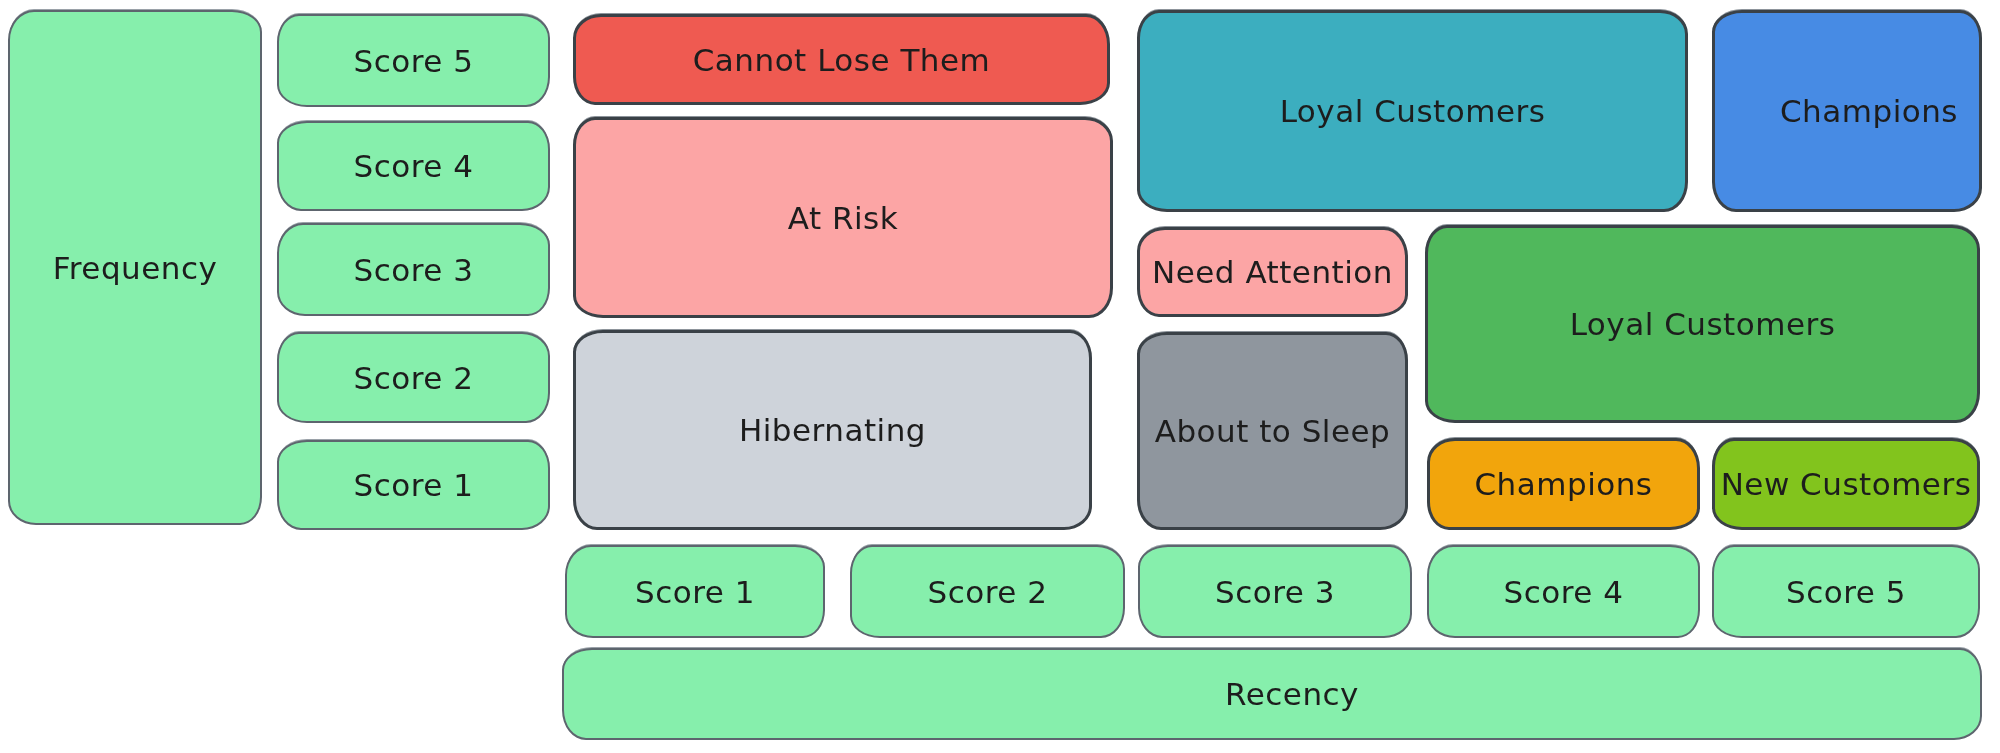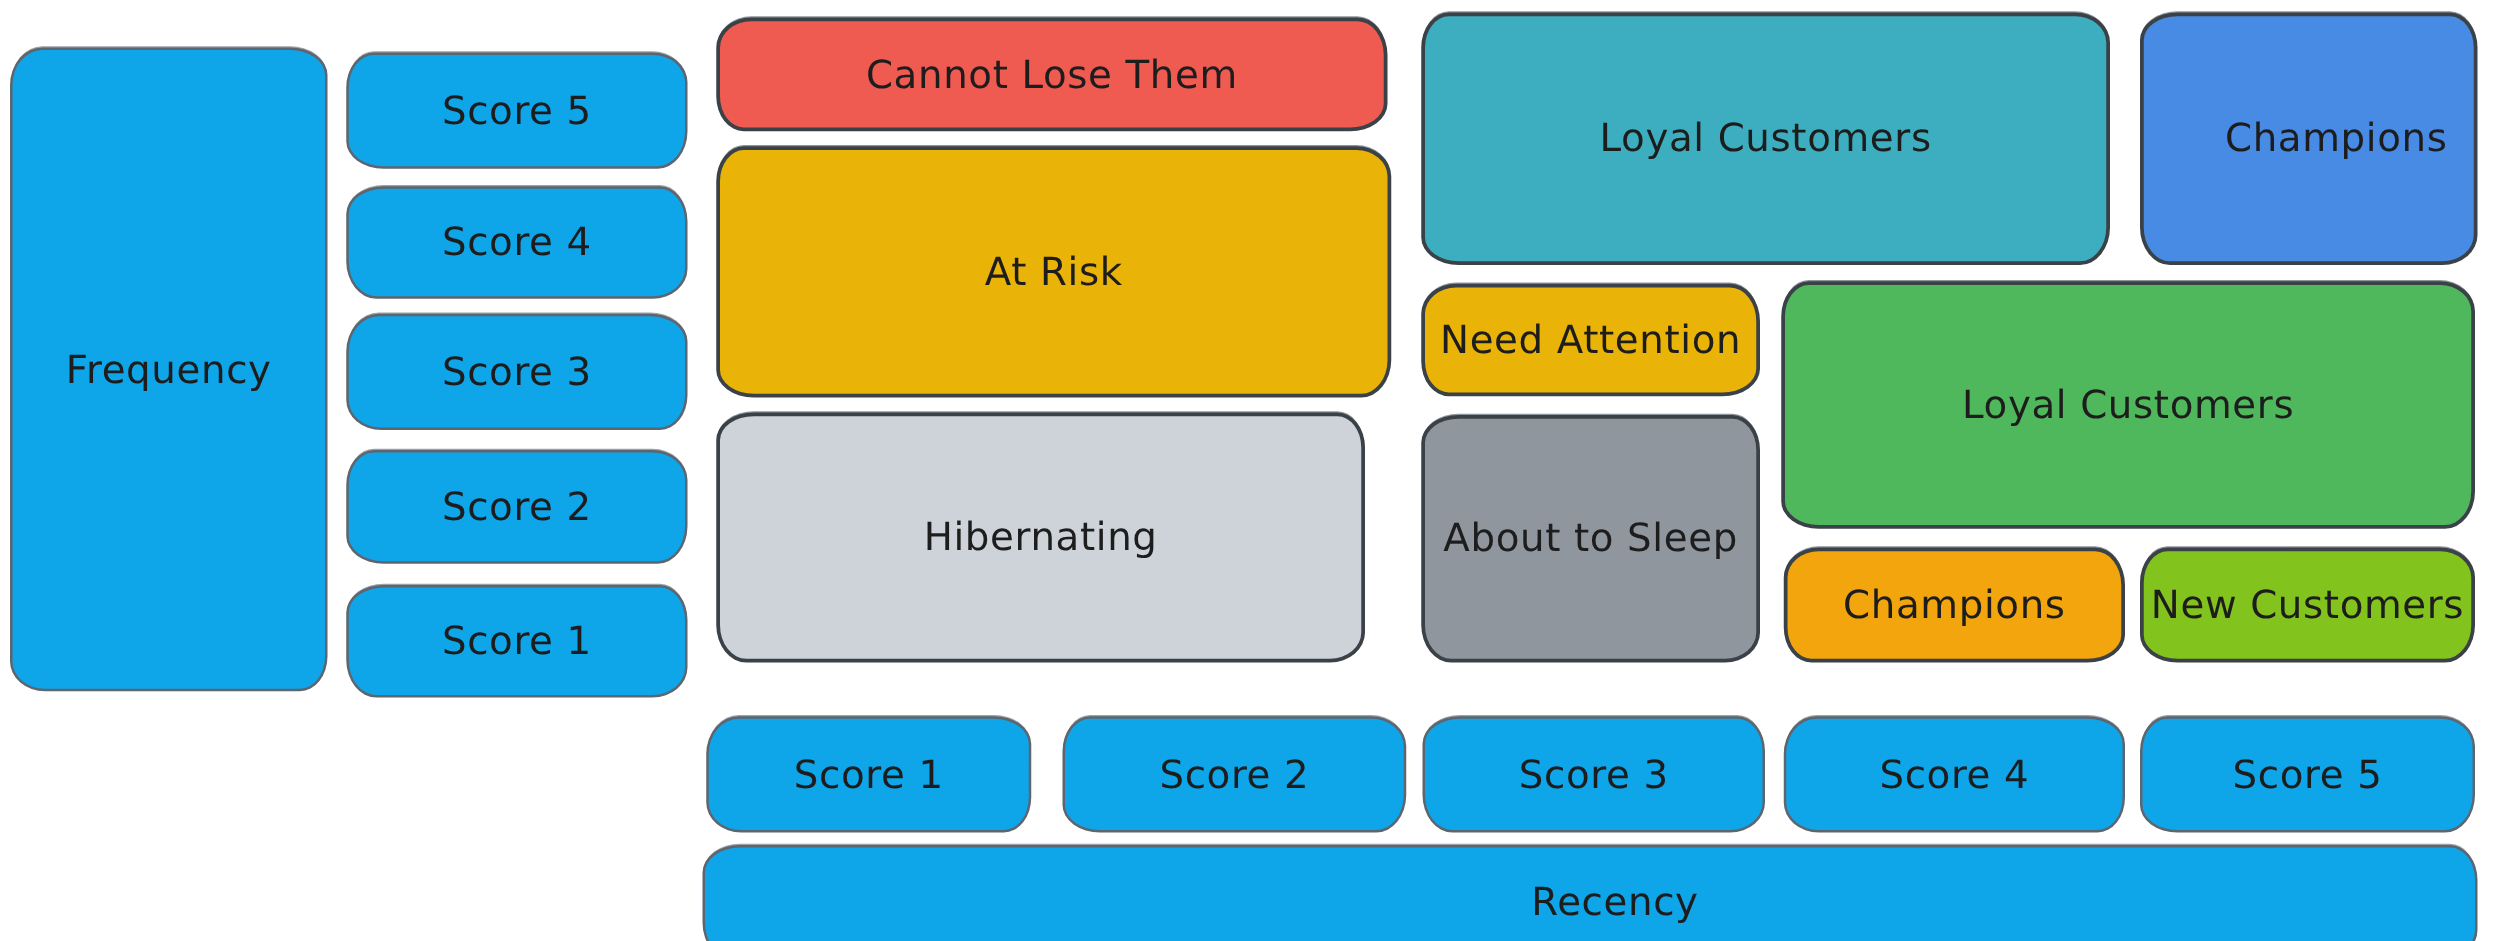--- a/index.html
+++ b/index.html
@@ -18,25 +18,24 @@
     align-items: center;
     justify-content: center;
     box-sizing: border-box;
     font-size: 31px;
     letter-spacing: 0.5px;
     text-align: center;
     white-space: nowrap;
   }
   
   .white-box {
-    background: #0ea5e9;
+    background: #86efac;
     border: 2px solid #5d656e;
     border-radius: 26px 30px 22px 28px / 30px 22px 28px 24px;
     box-shadow: 0 -2px 0 -1px #9aa1a8;
-    margin-top: 28px;
   }
   
   .seg {
     border: 3px solid #3a4147;
     border-radius: 28px 24px 30px 22px / 24px 30px 22px 28px;
     box-shadow: 0 -2px 0 -1px #8d949b;
   }
   .r2 { border-radius: 22px 28px 24px 30px / 28px 24px 30px 22px; }
   .r3 { border-radius: 30px 22px 28px 24px / 22px 28px 24px 30px; }
 
@@ -95,37 +94,37 @@
     <span>Score 2</span>
   </div>
   <div class="box white-box fscore fscore-1 r3">
     <span>Score 1</span>
   </div>
 
   <div class="box seg seg-clt" style="background: rgb(239, 90, 81);">
     <span>Cannot Lose Them</span>
   </div>
 
-  <div class="box seg seg-risk r2" style="background: #eab308; justify-content: center;">
+  <div class="box seg seg-risk r2" style="background: #fca5a5; justify-content: center;">
     <span>At Risk</span>
   </div>
 
   <div class="box seg seg-hib r3" style="background: rgb(206, 211, 218);">
     <span>Hibernating</span>
   </div>
 
   <div class="box seg seg-loyal-t r2" style="background: rgb(60, 174, 191);">
     <span>Loyal Customers</span>
   </div>
 
   <div class="box seg seg-champ r3" style="background: rgb(71, 139, 228); padding-left: 44px;">
     <span>Champions</span>
   </div>
 
-  <div class="box seg seg-need" style="background: #eab308; text-align: center;">
+  <div class="box seg seg-need" style="background: #fca5a5; text-align: center;">
     <span>Need Attention</span>
   </div>
 
   <div class="box seg seg-loyal-m r2" style="background: rgb(80, 184, 92);">
     <span>Loyal Customers</span>
   </div>
 
   <div class="box seg seg-sleep r3" style="background: rgb(143, 150, 158);">
     <span>About to Sleep</span>
   </div>

